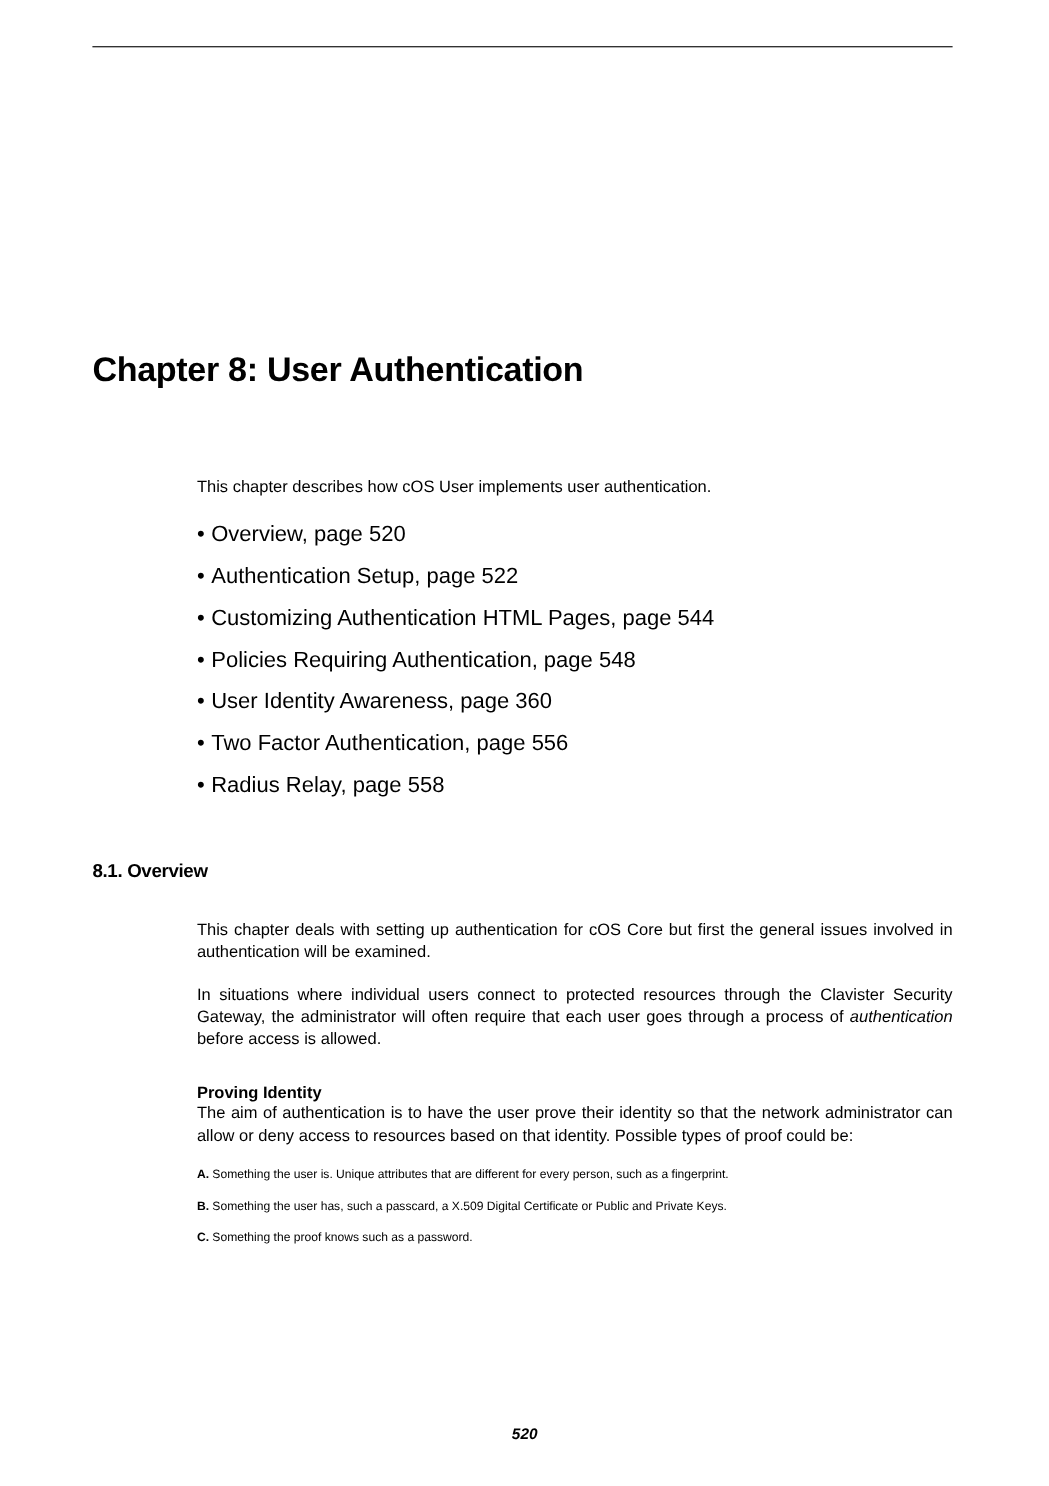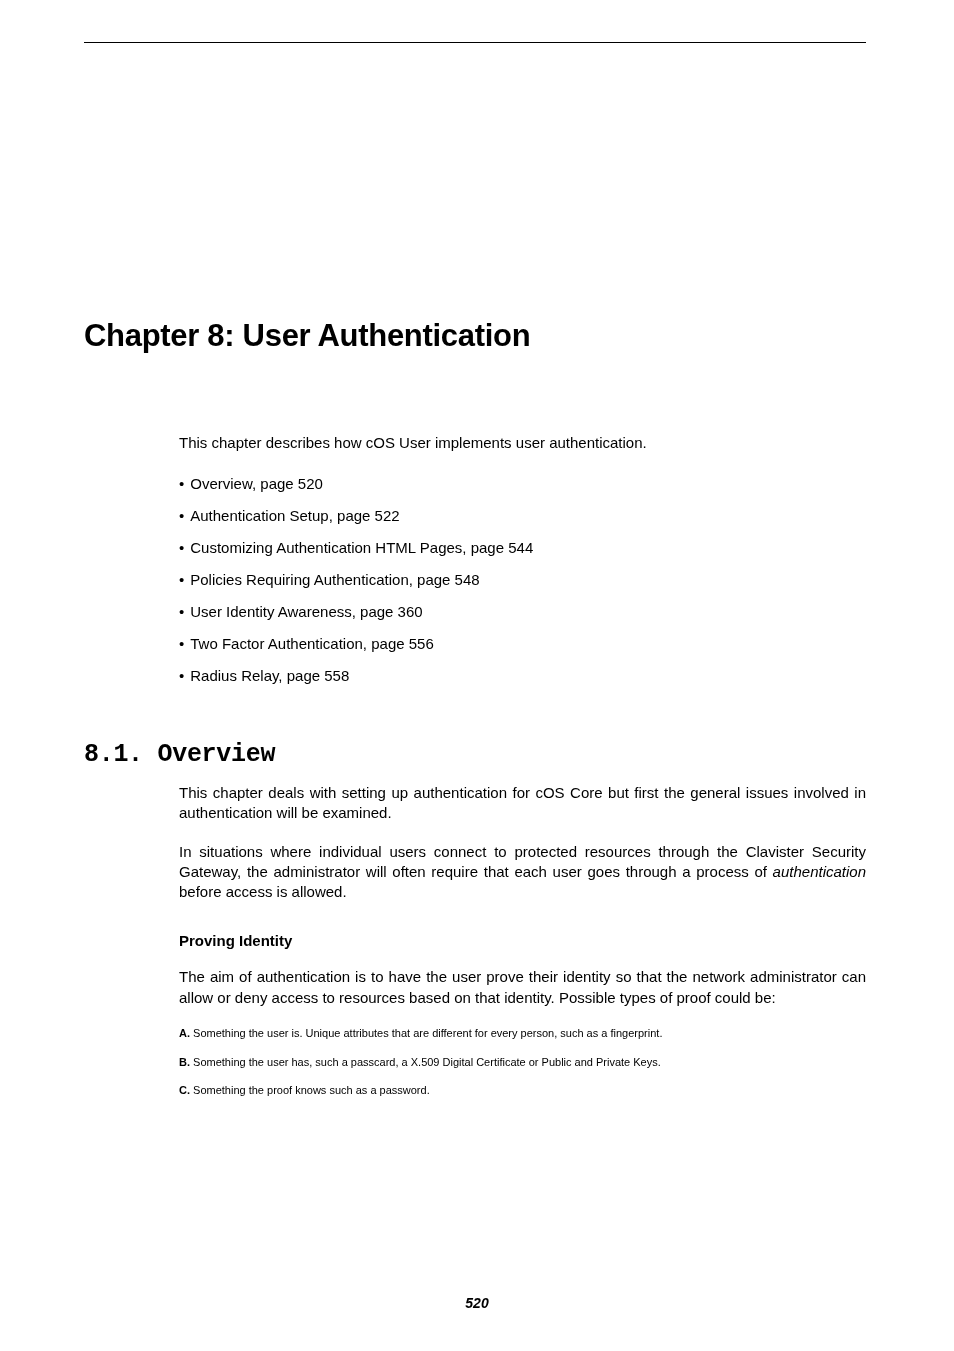--- a/index.html
+++ b/index.html
@@ -34,48 +34,46 @@
     }
     p.intro-text {
       font-size: 15px;
       margin-bottom: 24px;
     }
     ul.toc-list {
       list-style: none;
       margin-bottom: 56px;
     }
     ul.toc-list li {
-      font-size: 15px;
+      font-size: 20px;
       margin-bottom: 15px;
     }
     ul.toc-list li::before {
       content: "•";
       margin-right: 6px;
     }
     h2.section-title {
-      font-size: 25px;
+      font-size: 17px;
       font-weight: bold;
-      margin-bottom: 14px;
+      margin-bottom: 34px;
       letter-spacing: -0.3px;
-      font-family: Liberation Mono, monospace;
     }
     p.body-para {
       font-size: 15px;
       line-height: 1.35;
       text-align: justify;
       margin-bottom: 18px;
     }
     .italic {
       font-style: italic;
     }
     h3.sub-heading {
       font-size: 15px;
       font-weight: bold;
       margin-top: 30px;
-      margin-bottom: 18px;
     }
     p.proof-item {
       font-size: 11px;
       line-height: 1.35;
       text-align: justify;
       margin-bottom: 14px;
     }
     p.proof-item .label {
       font-weight: bold;
     }

